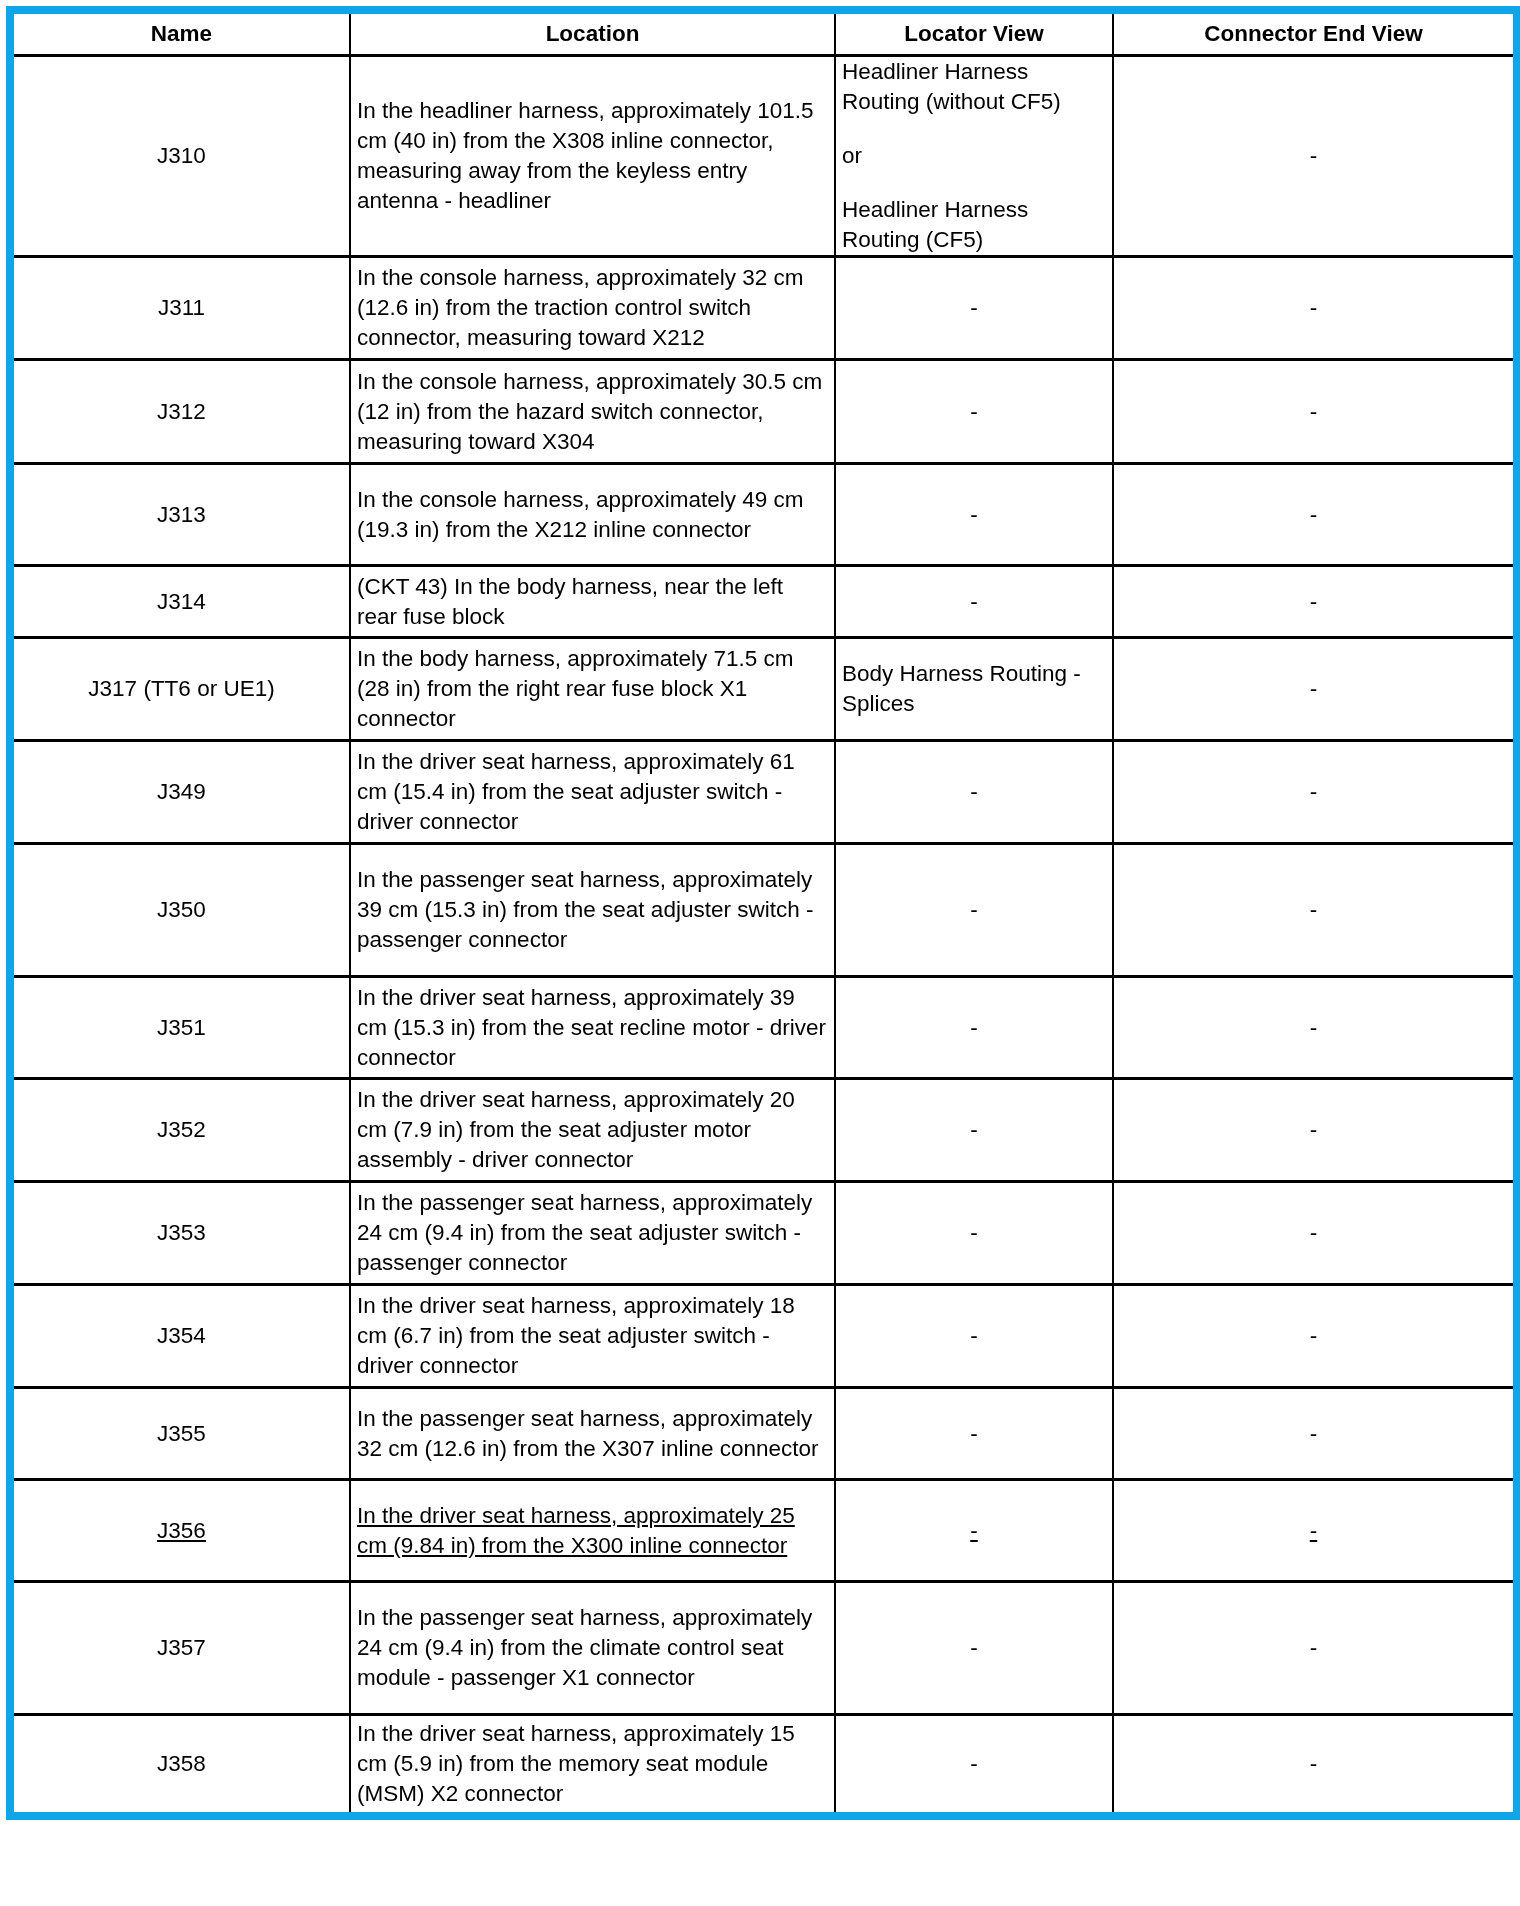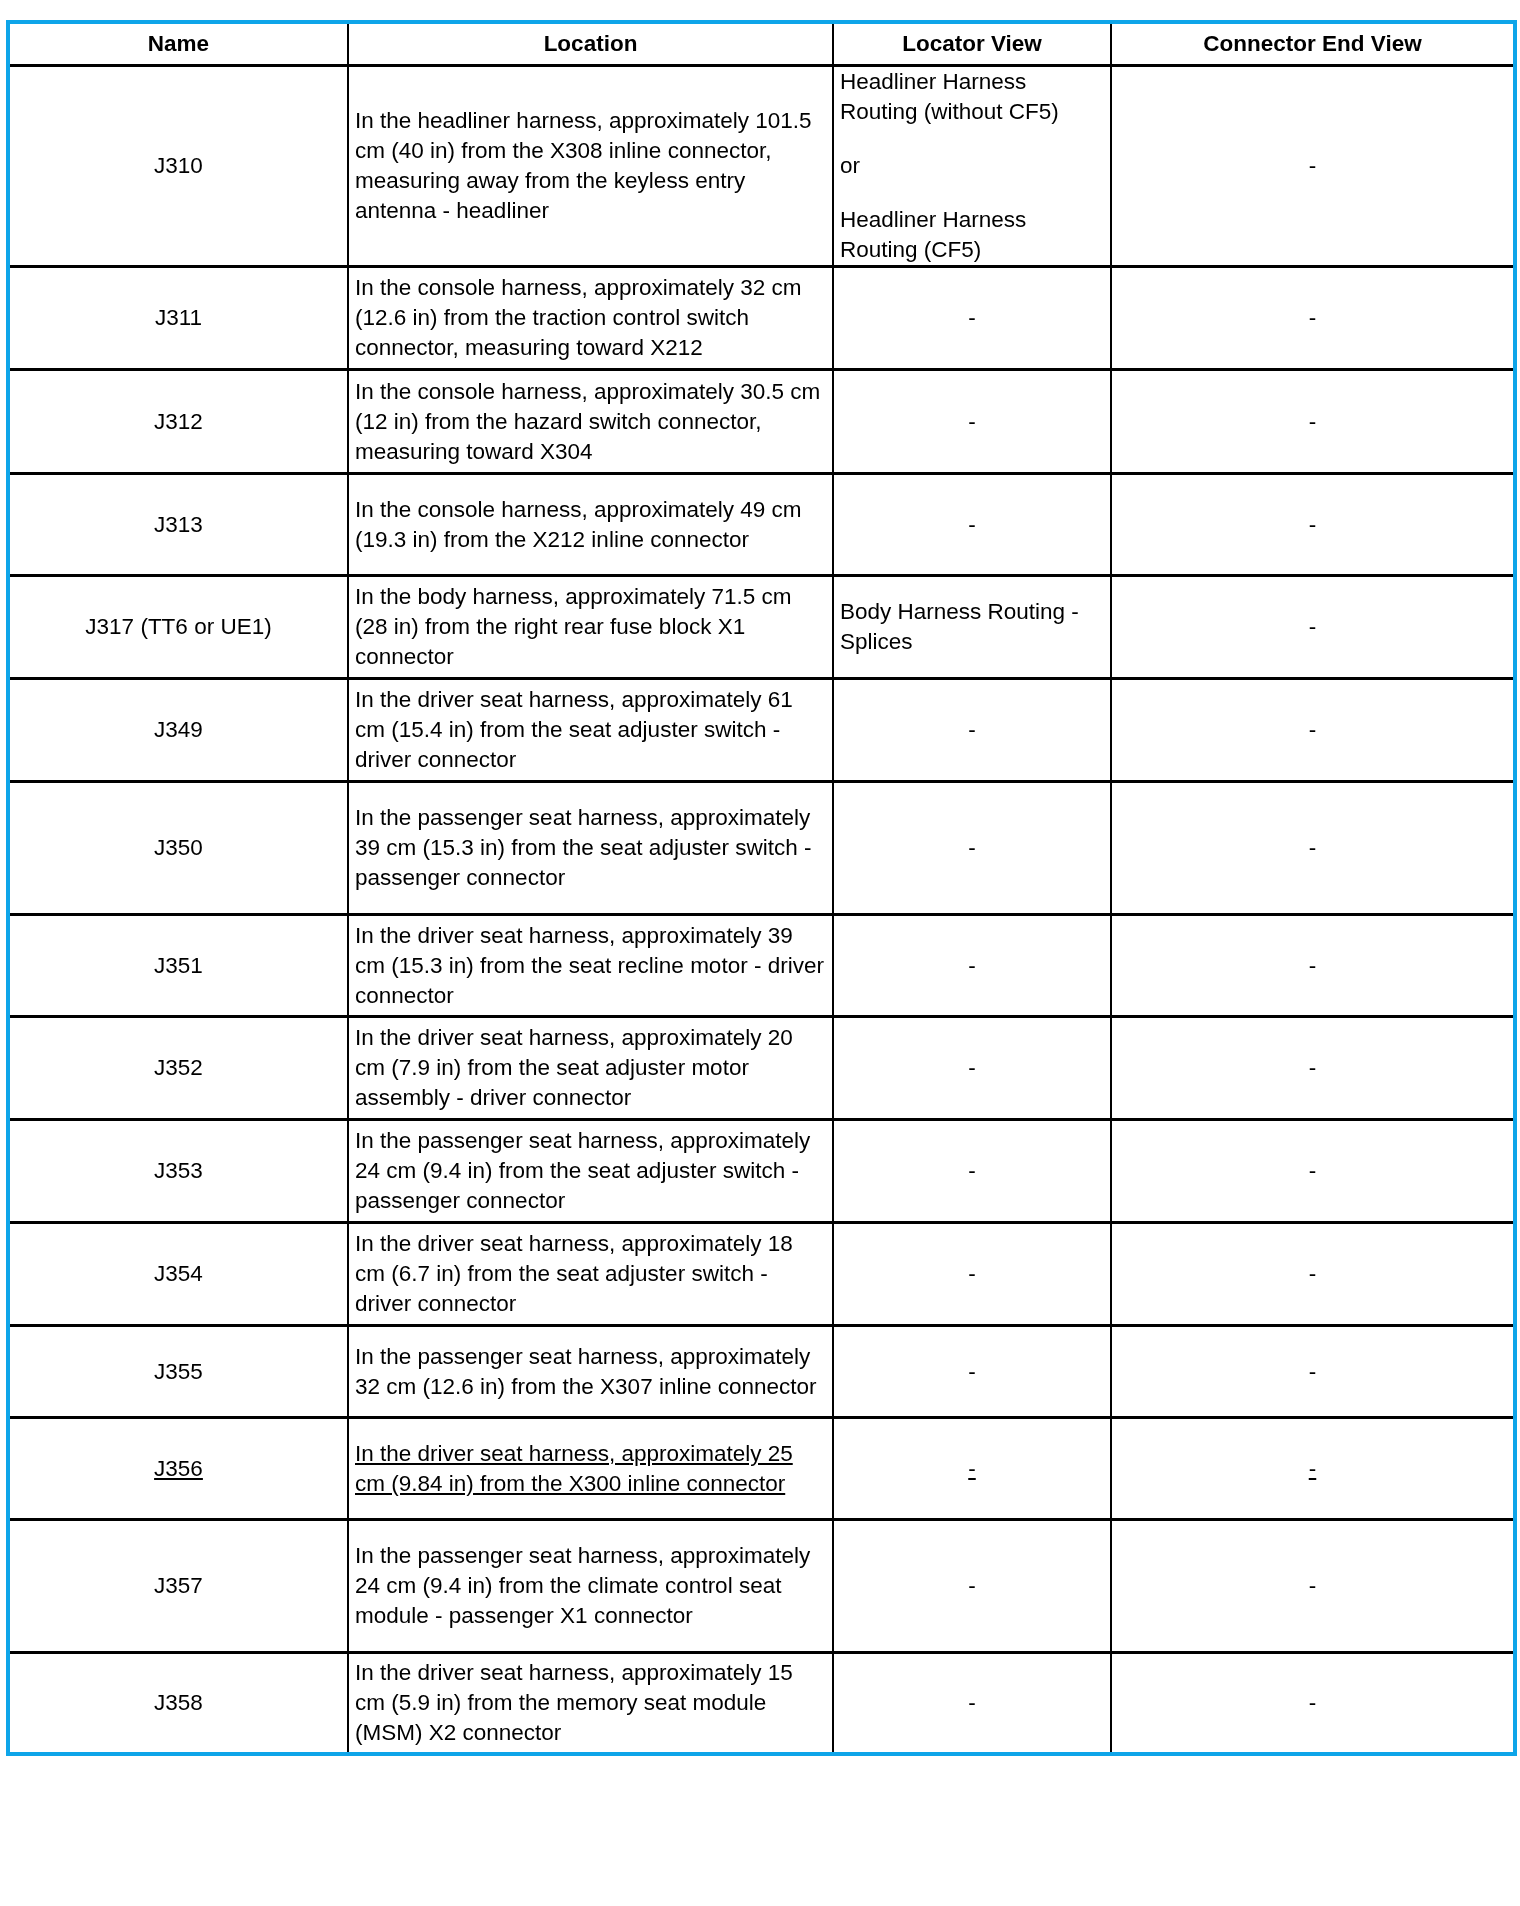--- a/index.html
+++ b/index.html
@@ -1,21 +1,21 @@
 <!DOCTYPE html>
 <html><head>
 <meta charset="utf-8">
 <style>
   html, body { margin: 0; padding: 0; background: #ffffff; }
   body { width: 1520px; height: 1906px; position: relative; overflow: hidden;
          font-family: "Liberation Sans", "DejaVu Sans", sans-serif; color: #000; }
   table.splices {
-    position: absolute; left: 6px; top: 20px;
+    position: absolute; left: 6px; top: 6px;
     width: 1507px; border-collapse: collapse; table-layout: fixed;
-    border: 4px solid #0ea5e9;
+    border: 8px solid #0ea5e9;
   }
   table.splices col.c1 { width: 340px; }
   table.splices col.c2 { width: 485px; }
   table.splices col.c3 { width: 278px; }
   table.splices col.c4 { width: 404px; }
   th, td {
     border-left: 2px solid #000; border-right: 2px solid #000;
     border-top: 3px solid #000; border-bottom: 3px solid #000;
     padding: 0 6px; font-size: 22.5px; line-height: 30px; vertical-align: middle;
   }
@@ -71,20 +71,28 @@
         <td class="name">J312</td>
         <td class="loc">In the console harness, approximately 30.5 cm (12 in) from the hazard switch connector, measuring toward X304</td>
         <td class="locv dash">
           <span class="locv-block">-</span>
         </td>
         <td class="dash">-</td>
       </tr>
       <tr style="height: 102px;">
         <td class="name">J313</td>
         <td class="loc">In the console harness, approximately 49 cm (19.3 in) from the X212 inline connector</td>
+        <td class="locv dash">
+          <span class="locv-block">-</span>
+        </td>
+        <td class="dash">-</td>
+      </tr>
+      <tr style="height: 72px;">
+        <td class="name">J314</td>
+        <td class="loc">(CKT 43) In the body harness, near the left rear fuse block</td>
         <td class="locv dash">
           <span class="locv-block">-</span>
         </td>
         <td class="dash">-</td>
       </tr>
       <tr style="height: 103px;">
         <td class="name">J317 (TT6 or UE1)</td>
         <td class="loc">In the body harness, approximately 71.5 cm (28 in) from the right rear fuse block X1 connector</td>
         <td class="locv">
           <span class="locv-block">Body Harness Routing - Splices</span>

